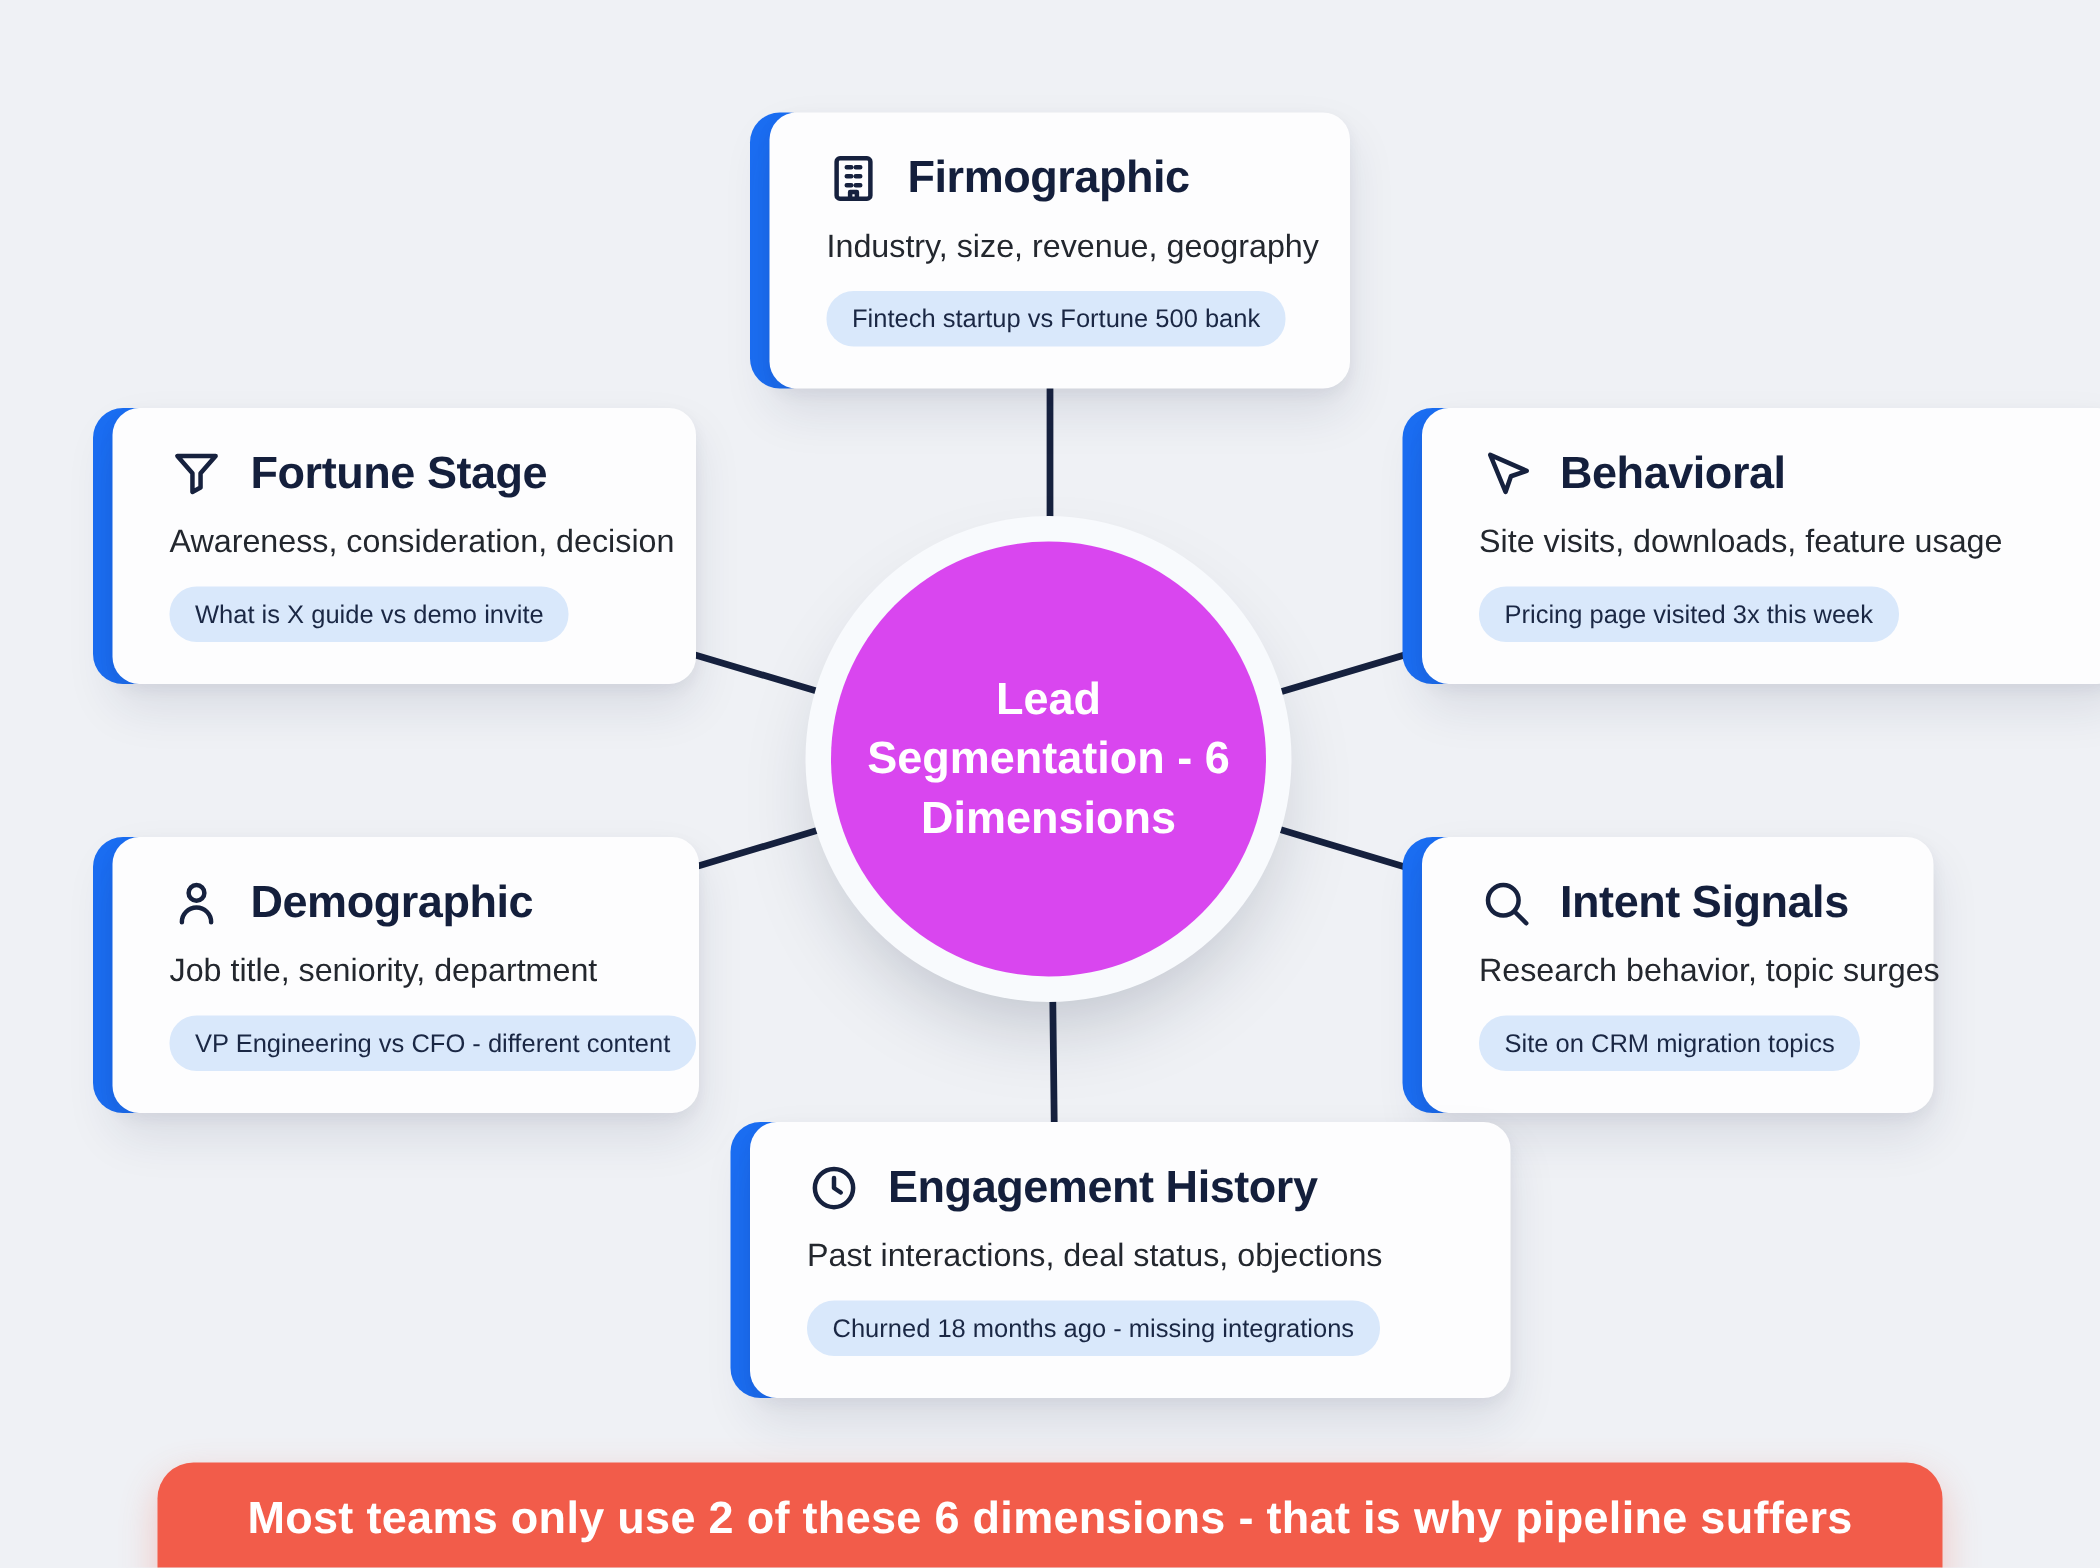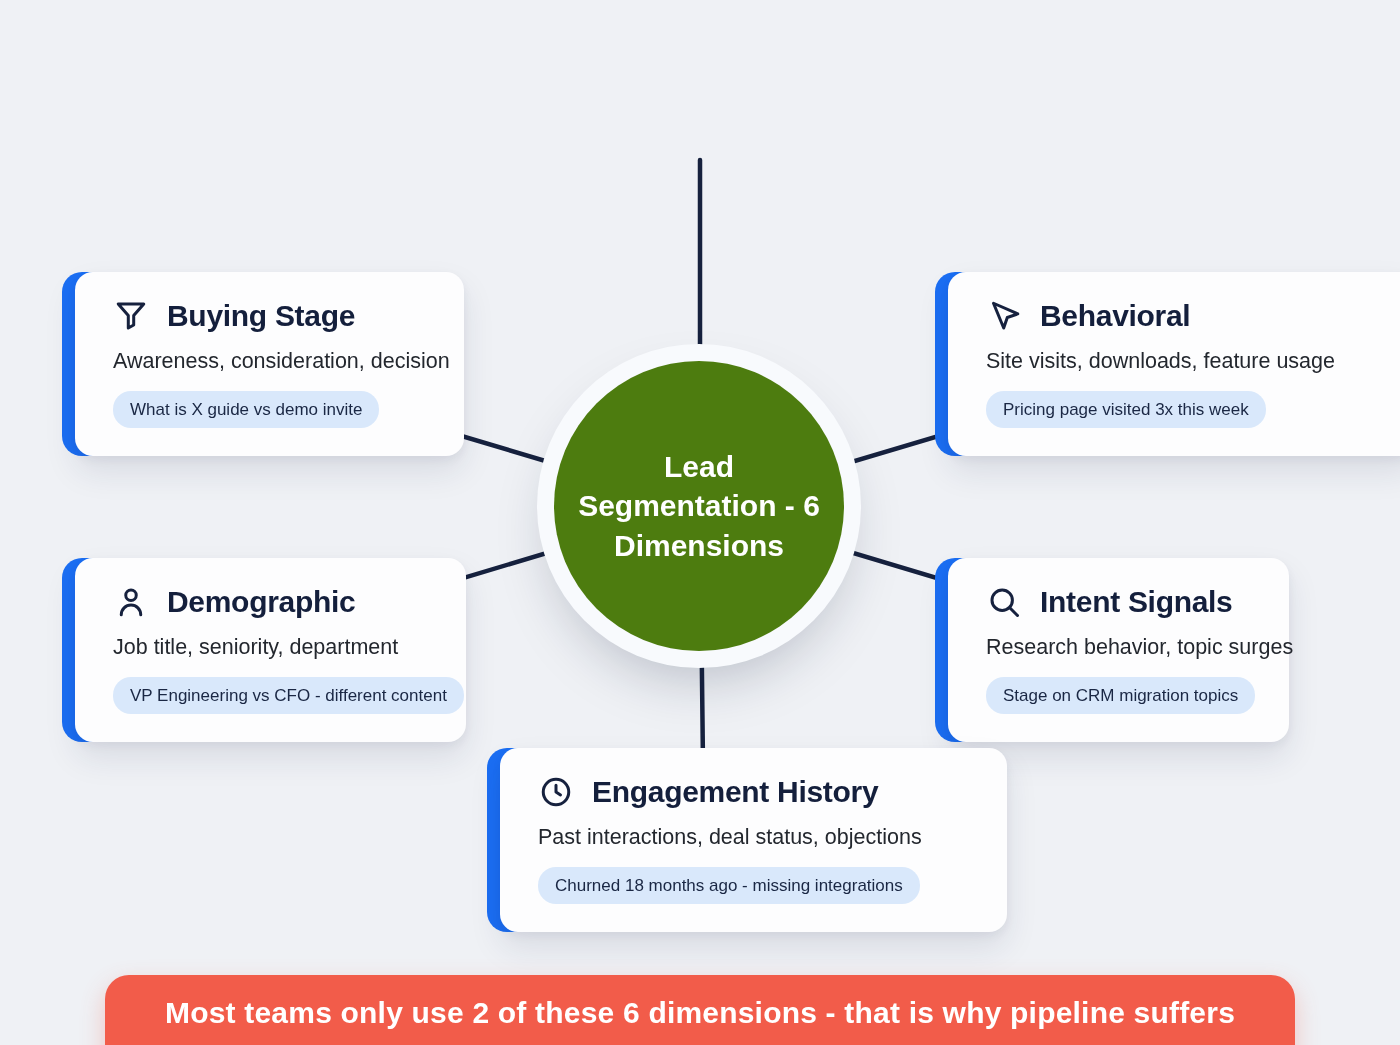--- a/index.html
+++ b/index.html
@@ -86,21 +86,21 @@
   .pos-behavioral   { left: 935px; top: 272px; width: 481px; }
   .pos-demographic  { left: 62px;  top: 558px; width: 404px; }
   .pos-intent       { left: 935px; top: 558px; width: 354px; }
   .pos-engagement   { left: 487px; top: 748px; width: 520px; }
 
   
   .center-circle {
     position: absolute;
     left: 554px; top: 361px;
     width: 290px; height: 290px;
-    background: #4d7c0f;
+    background: #d946ef;
     border-radius: 50%;
     z-index: 3;
     display: flex;
     align-items: center;
     justify-content: center;
     box-shadow: 0 0 0 17px #f8fafd, 0 26px 55px rgba(20,31,60,0.25);
   }
   .center-title {
     width: 250px;
     text-align: center;
@@ -140,31 +140,47 @@
     <g stroke="#16213e" stroke-width="4.5" stroke-linecap="round">
       <line x1="700" y1="507" x2="700" y2="160"></line>
       <line x1="700" y1="507" x2="290" y2="385"></line>
       <line x1="700" y1="507" x2="1110" y2="385"></line>
       <line x1="700" y1="507" x2="290" y2="630"></line>
       <line x1="700" y1="507" x2="1110" y2="630"></line>
       <line x1="700" y1="507" x2="704" y2="850"></line>
     </g>
   </svg>
 
+  <div class="card-wrap pos-firmographic">
+    <div class="accent"></div>
+    <div class="card-body">
+      <div class="card-header">
+        <span class="icon">
+          <svg viewBox="0 0 24 24" fill="none" stroke="#16213e" stroke-width="2" stroke-linecap="round" stroke-linejoin="round">
+            <rect x="4.5" y="3" width="15" height="18" rx="1.5"></rect>
+            <path d="M9 7h2M13 7h2M9 11h2M13 11h2M9 15h2M13 15h2M10.5 21v-3h3v3"></path>
+          </svg>
+        </span>
+        <h2 class="card-title">Firmographic</h2>
+      </div>
+      <p class="card-desc">Industry, size, revenue, geography</p>
+      <span class="pill">Fintech startup vs Fortune 500 bank</span>
+    </div>
+  </div>
 
   <div class="card-wrap pos-buying">
     <div class="accent"></div>
     <div class="card-body">
       <div class="card-header">
         <span class="icon">
           <svg viewBox="0 0 24 24" fill="none" stroke="#16213e" stroke-width="2" stroke-linecap="round" stroke-linejoin="round">
             <path d="M3.5 4h17l-6.7 7.7v6.3l-3.6 2v-8.3L3.5 4z"></path>
           </svg>
         </span>
-        <h2 class="card-title">Buying Stage</h2>
+        <h2 class="card-title">Fortune Stage</h2>
       </div>
       <p class="card-desc">Awareness, consideration, decision</p>
       <span class="pill">What is X guide vs demo invite</span>
     </div>
   </div>
 
   <div class="card-wrap pos-behavioral">
     <div class="accent"></div>
     <div class="card-body">
       <div class="card-header">
@@ -203,21 +219,21 @@
       <div class="card-header">
         <span class="icon">
           <svg viewBox="0 0 24 24" fill="none" stroke="#16213e" stroke-width="2" stroke-linecap="round" stroke-linejoin="round">
             <circle cx="10.8" cy="10.8" r="6.8"></circle>
             <path d="m16 16 5 5"></path>
           </svg>
         </span>
         <h2 class="card-title">Intent Signals</h2>
       </div>
       <p class="card-desc">Research behavior, topic surges</p>
-      <span class="pill">Stage on CRM migration topics</span>
+      <span class="pill">Site on CRM migration topics</span>
     </div>
   </div>
 
   <div class="card-wrap pos-engagement">
     <div class="accent"></div>
     <div class="card-body">
       <div class="card-header">
         <span class="icon">
           <svg viewBox="0 0 24 24" fill="none" stroke="#16213e" stroke-width="2" stroke-linecap="round" stroke-linejoin="round">
             <circle cx="12" cy="12" r="8.5"></circle>

